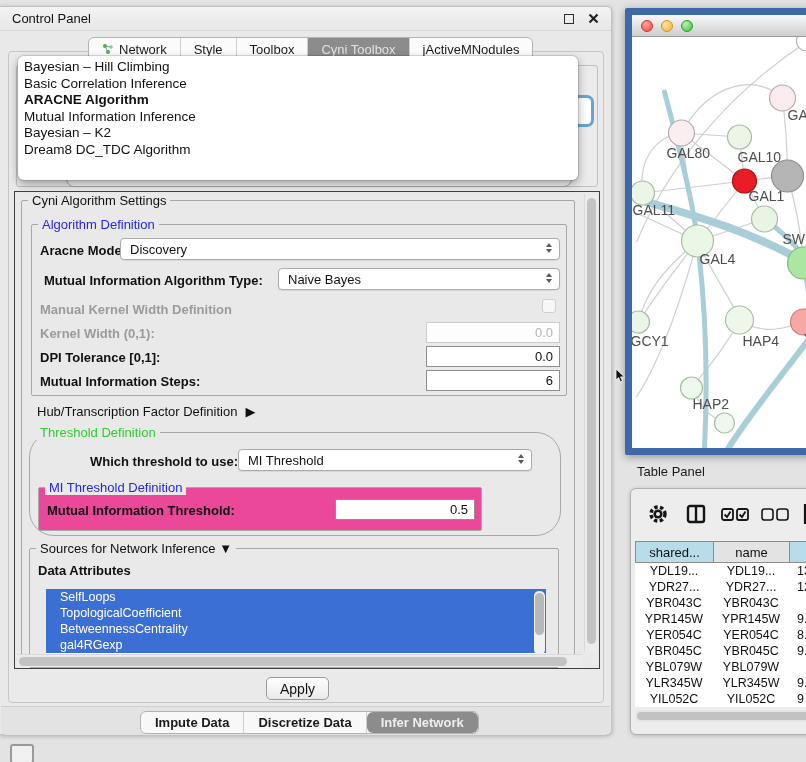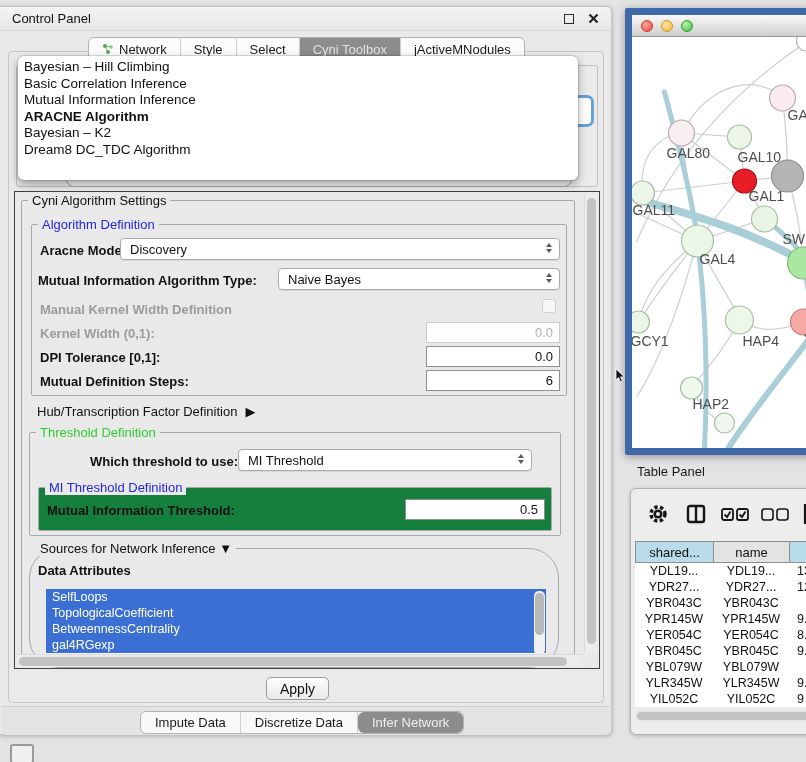--- a/index.html
+++ b/index.html
@@ -98,21 +98,21 @@
   }
   .field.disabled { border:1px solid #cccccc; color:#b5b5b5; background:#fdfdfd; }
 
   .checkbox { position:absolute; width:14px; height:14px; border:1px solid #cfcfcf;
     border-radius:3px; background:#f7f7f7; }
 
   .hub-row { position:absolute; font-size:13px; color:#111; display:flex; align-items:center; gap:8px; }
   .tri-right { color:#111; font-size:13px; }
 
   .attr-list { position:absolute; background:#fff; overflow:hidden; }
-  .attr-item { height:16px; line-height:16px; padding-left:6px; font-size:12.5px;
+  .attr-item { height:16px; line-height:16px; padding-left:14px; font-size:12.5px;
     background:#3c6fd3; color:#fff; white-space:nowrap; }
   .list-vscroll { position:absolute; right:1px; top:2px; width:11px; bottom:2px; background:#f0f0f0; border-radius:5px; }
   .list-vscroll .thumb { position:absolute; left:1px; top:2px; width:9px; height:42px; background:#b8b8b8; border-radius:5px; }
 
   .pane-vscroll { position:absolute; right:1px; top:2px; width:14px; height:458px;
     background:#ececec; border-left:1px solid #dadada; }
   .pane-vscroll .thumb { position:absolute; left:2px; top:4px; width:9px; height:446px; background:#c3c3c3; border-radius:5px; }
   .pane-hscroll { position:absolute; left:2px; right:17px; bottom:1px; height:13px; background:#ececec; border-top:1px solid #dadada; }
   .pane-hscroll .thumb { position:absolute; left:2px; top:2px; height:9px; width:97%; background:#c3c3c3; border-radius:5px; }
 
@@ -121,21 +121,21 @@
     border:1px solid #9b9b9b; border-radius:5px;
     background:linear-gradient(#fefefe,#e9e9e9);
     font-size:14px; color:#111; display:flex; align-items:center; justify-content:center;
   }
 
   .bottom-tabs {
     position:absolute; left:140px; top:704px; height:23px; display:flex;
     border:1px solid #b3b3b3; border-radius:6px; background:#f8f8f8; overflow:hidden;
     font-size:13px; color:#1a1a1a;
   }
-  .btab { display:flex; align-items:center; padding:0 14px; border-right:1px solid #cfcfcf; }
+  .btab { display:flex; align-items:center; padding:0 14px; border-right:1px solid #cfcfcf;font-weight:bold; }
   .btab:last-child { border-right:none;border-radius:6px; }
   .btab.selected { background:#8c8c8c; color:#eeeeee; }
 
   
   .network-window {
     position:absolute; left:625px; top:8px; width:190px; height:447px;
     background:#3e68a8; padding:7px 0 7px 7px; border-radius:2px;
     box-shadow:0 2px 8px rgba(0,0,0,.35);
   }
   .nw-inner { width:100%; height:100%; background:#fff; overflow:hidden; }
@@ -206,39 +206,39 @@
         <circle cx="3" cy="3" r="2" fill="#4cae4c"></circle>
         <circle cx="9" cy="4" r="1.8" fill="#7fd07f"></circle>
         <circle cx="6" cy="9" r="2" fill="#4cae4c"></circle>
       </svg>
       <span>Network</span>
     </div>
     <div class="tab">
       <span>Style</span>
     </div>
     <div class="tab">
-      <span>Select</span>
+      <span>Toolbox</span>
     </div>
     <div class="tab selected">
       <span>Cyni Toolbox</span>
     </div>
     <div class="tab">
       <span>jActiveMNodules</span>
     </div>
   </div>
 
   <div class="upper-panel"></div>
   <div class="combo-sliver"></div>
   <div class="focus-frag"></div>
 
   <div class="algo-dropdown">
     <div class="dd-item">Bayesian – Hill Climbing</div>
     <div class="dd-item">Basic Correlation Inference</div>
+    <div class="dd-item bold">ARACNE Algorithm</div>
     <div class="dd-item">Mutual Information Inference</div>
-    <div class="dd-item bold">ARACNE Algorithm</div>
     <div class="dd-item">Bayesian – K2</div>
     <div class="dd-item">Dream8 DC_TDC Algorithm</div>
   </div>
 
   <div class="settings-pane">
 
     <div class="fs" style="left:6px; top:8px; width:554px; height:462px;">
       <span class="fs-legend legend-black">Cyni Algorithm Settings</span>
     </div>
 
@@ -247,67 +247,67 @@
 
       <span class="lbl" style="left:8px; top:18px;">Aracne Mode:</span>
       <div class="combo" style="left:88px; top:13px; right:6px;">
         <span>Discovery</span>
         <span class="spinners">
             <span class="tri-up"></span>
             <span class="tri-down"></span>
           </span>
       </div>
 
-      <span class="lbl" style="left:6px; top:48px;">Mutual Information Algorithm Type:</span>
+      <span class="lbl" style="left:12px; top:48px;">Mutual Information Algorithm Type:</span>
       <div class="combo" style="left:246px; top:43px; right:6px;">
         <span>Naive Bayes</span>
         <span class="spinners">
             <span class="tri-up"></span>
             <span class="tri-down"></span>
           </span>
       </div>
 
       <span class="lbl disabled" style="left:8px; top:77px;">Manual Kernel Width Definition</span>
       <span class="checkbox" style="right:10px; top:74px;"></span>
 
       <span class="lbl disabled" style="left:8px; top:101px;">Kernel Width (0,1):</span>
       <span class="field disabled" style="left:394px; top:97px; right:6px;">0.0</span>
 
       <span class="lbl" style="left:8px; top:125px;">DPI Tolerance [0,1]:</span>
       <span class="field" style="left:394px; top:121px; right:6px;">0.0</span>
 
-      <span class="lbl" style="left:8px; top:149px;">Mutual Definition Steps:</span>
+      <span class="lbl" style="left:8px; top:149px;">Mutual Information Steps:</span>
       <span class="field" style="left:394px; top:145px; right:6px;">6</span>
     </div>
 
     <div class="hub-row" style="left:22px; top:212px;">
       <span>Hub/Transcription Factor Definition</span>
       <span class="tri-right">▶</span>
     </div>
 
-    <div class="fs" style="left:14px; top:240px; width:532px; height:104px; background:#e9e9e9;">
+    <div class="fs" style="left:14px; top:240px; width:532px; height:104px; background:#e9e9e9;border-radius:25px;">
       <span class="fs-legend legend-green">Threshold Definition</span>
 
       <span class="lbl" style="left:60px; top:21px;">Which threshold to use:</span>
       <div class="combo" style="left:208px; top:16px; right:28px;">
         <span>MI Threshold</span>
         <span class="spinners">
             <span class="tri-up"></span>
             <span class="tri-down"></span>
           </span>
       </div>
 
-      <div class="fs" style="left:8px; top:54px; width:514px; height:44px; background:#15803d;">
+      <div class="fs" style="left:8px; top:54px; width:444px; height:44px; background:#ec4899;">
         <span class="fs-legend legend-blue">MI Threshold Definition</span>
         <span class="lbl" style="left:8px; top:15px;">Mutual Information Threshold:</span>
         <span class="field" style="right:6px; top:11px; width:140px;">0.5</span>
       </div>
     </div>
 
-    <div class="fs" style="left:14px; top:356px; width:530px; height:120px; background:#e9e9e9;border-radius:30px;">
+    <div class="fs" style="left:14px; top:356px; width:530px; height:120px; background:#e9e9e9;">
       <span class="fs-legend legend-black">
         <span>Sources for Network Inference</span>
         <span>▼</span>
       </span>
       <span class="lbl" style="left:8px; top:14px;">Data Attributes</span>
       <div class="attr-list" style="left:16px; top:40px; right:12px; height:68px;">
         <div class="attr-item">SelfLoops</div>
         <div class="attr-item">TopologicalCoefficient</div>
         <div class="attr-item">BetweennessCentrality</div>
         <div class="attr-item">gal4RGexp</div>

